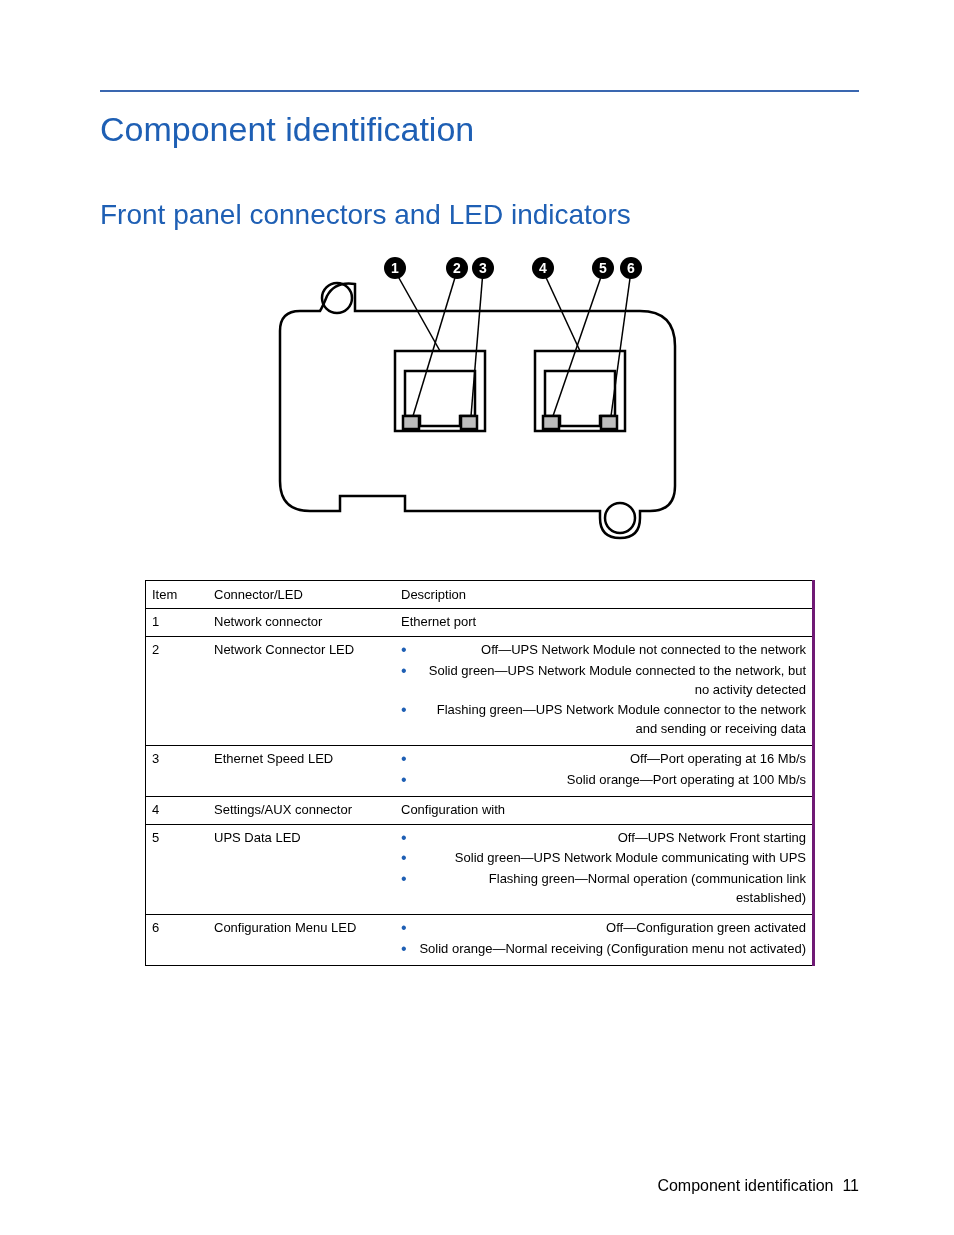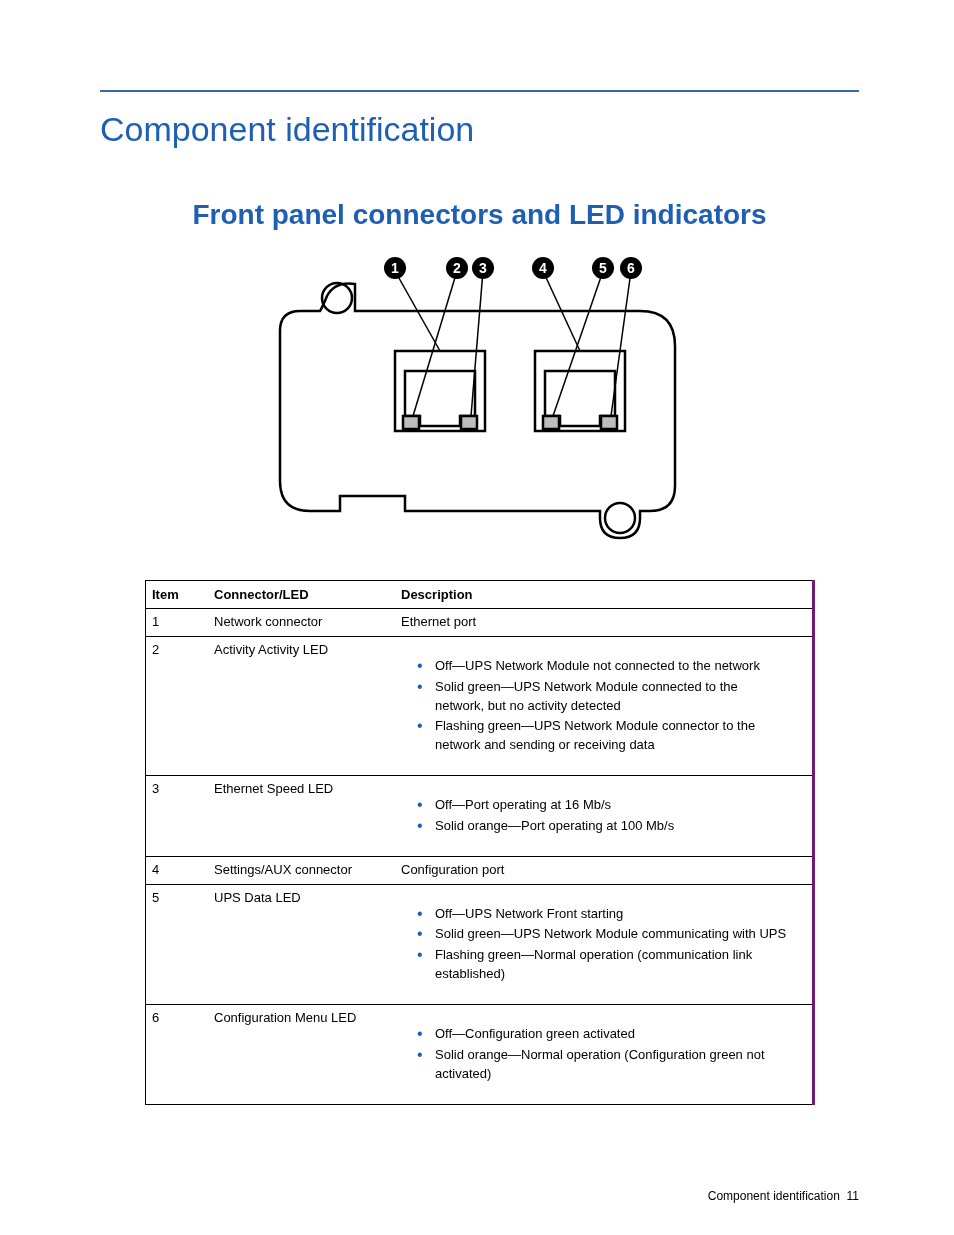--- a/index.html
+++ b/index.html
@@ -24,79 +24,79 @@
   }
   .h1 {
     font-size: 34px;
     font-weight: 300;
     color: #1e5fb4;
     margin: 0 0 50px 0;
     font-family: Arial, Helvetica, sans-serif;
   }
   .h2 {
     font-size: 28px;
-    font-weight: 700;
+    font-weight: 400;
     color: #1e5fb4;
     margin: 0 0 25px 0;
-    text-align: center;
   }
   .diagram-wrap {
     text-align: center;
     margin-bottom: 30px;
   }
   .diagram {
     display: inline-block;
   }
   table.spec {
     border-collapse: collapse;
     width: 670px;
     margin-left: 45px;
     font-size: 13px;
   }
   table.spec th {
     text-align: left;
-    font-weight: bold;
+    font-weight: normal;
     padding: 6px 6px 6px 6px;
     border-top: 1px solid #000;
     border-bottom: 1px solid #000;
     vertical-align: top;
   }
   table.spec td {
     padding: 4px 6px 4px 6px;
     border-bottom: 1px solid #000;
     vertical-align: top;
     line-height: 1.45;
   }
   table.spec th:nth-child(1), table.spec td:nth-child(1) { width: 50px; border-left:1px solid #000;}
   table.spec th:nth-child(2), table.spec td:nth-child(2) { width: 175px; }
   table.spec th:nth-child(3), table.spec td:nth-child(3) { border-right:3px solid #701a75; }
   ul.desc-list {
-    margin: 16px;
+    margin: 0;
     padding-left: 18px;
     list-style: none;
+    text-align: right;
   }
   ul.desc-list li {
     position: relative;
     padding-left: 0;
     margin-bottom: 2px;
   }
   ul.desc-list li::before {
     content: "•";
     color: #1e5fb4;
     position: absolute;
     left: -18px;
     font-size: 16px;
     line-height: 1;
     top: 1px;
   }
   .footer {
     position: absolute;
-    bottom: 32px;
+    bottom: 40px;
     right: 95px;
-    font-size: 12px;
+    font-size: 16px;
   }
   
   .bubble { fill:#000; }
   .bubble-text { fill:#fff; font-size:14px; font-family:Arial; font-weight:bold; text-anchor:middle; dominant-baseline:central;}
 </style>
 </head>
 <body>
 
 <div class="page">
   <div class="top-rule"></div>
@@ -189,21 +189,21 @@
       </tr>
     </thead>
     <tbody id="tbody">
         <tr>
           <td>1</td>
           <td>Network connector</td>
           <td>Ethernet port</td>
         </tr>
         <tr>
           <td>2</td>
-          <td>Activity Activity LED</td>
+          <td>Network Connector LED</td>
           <td>
             <ul class="desc-list">
               <li>Off—UPS Network Module not connected to the network</li>
               <li>Solid green—UPS Network Module connected to the network, but no activity detected</li>
               <li>Flashing green—UPS Network Module connector to the network and sending or receiving data</li>
             </ul>
           </td>
         </tr>
         <tr>
           <td>3</td>
@@ -211,40 +211,40 @@
           <td>
             <ul class="desc-list">
               <li>Off—Port operating at 16 Mb/s</li>
               <li>Solid orange—Port operating at 100 Mb/s</li>
             </ul>
           </td>
         </tr>
         <tr>
           <td>4</td>
           <td>Settings/AUX connector</td>
-          <td>Configuration port</td>
+          <td>Configuration with</td>
         </tr>
         <tr>
           <td>5</td>
           <td>UPS Data LED</td>
           <td>
             <ul class="desc-list">
               <li>Off—UPS Network Front starting</li>
               <li>Solid green—UPS Network Module communicating with UPS</li>
               <li>Flashing green—Normal operation (communication link established)</li>
             </ul>
           </td>
         </tr>
         <tr>
           <td>6</td>
           <td>Configuration Menu LED</td>
           <td>
             <ul class="desc-list">
               <li>Off—Configuration green activated</li>
-              <li>Solid orange—Normal operation (Configuration green not activated)</li>
+              <li>Solid orange—Normal receiving (Configuration menu not activated)</li>
             </ul>
           </td>
         </tr>
       </tbody>
   </table>
 
   <div class="footer">
     <span>Component identification</span>&nbsp;&nbsp;<span>11</span>
   </div>
 </div>

